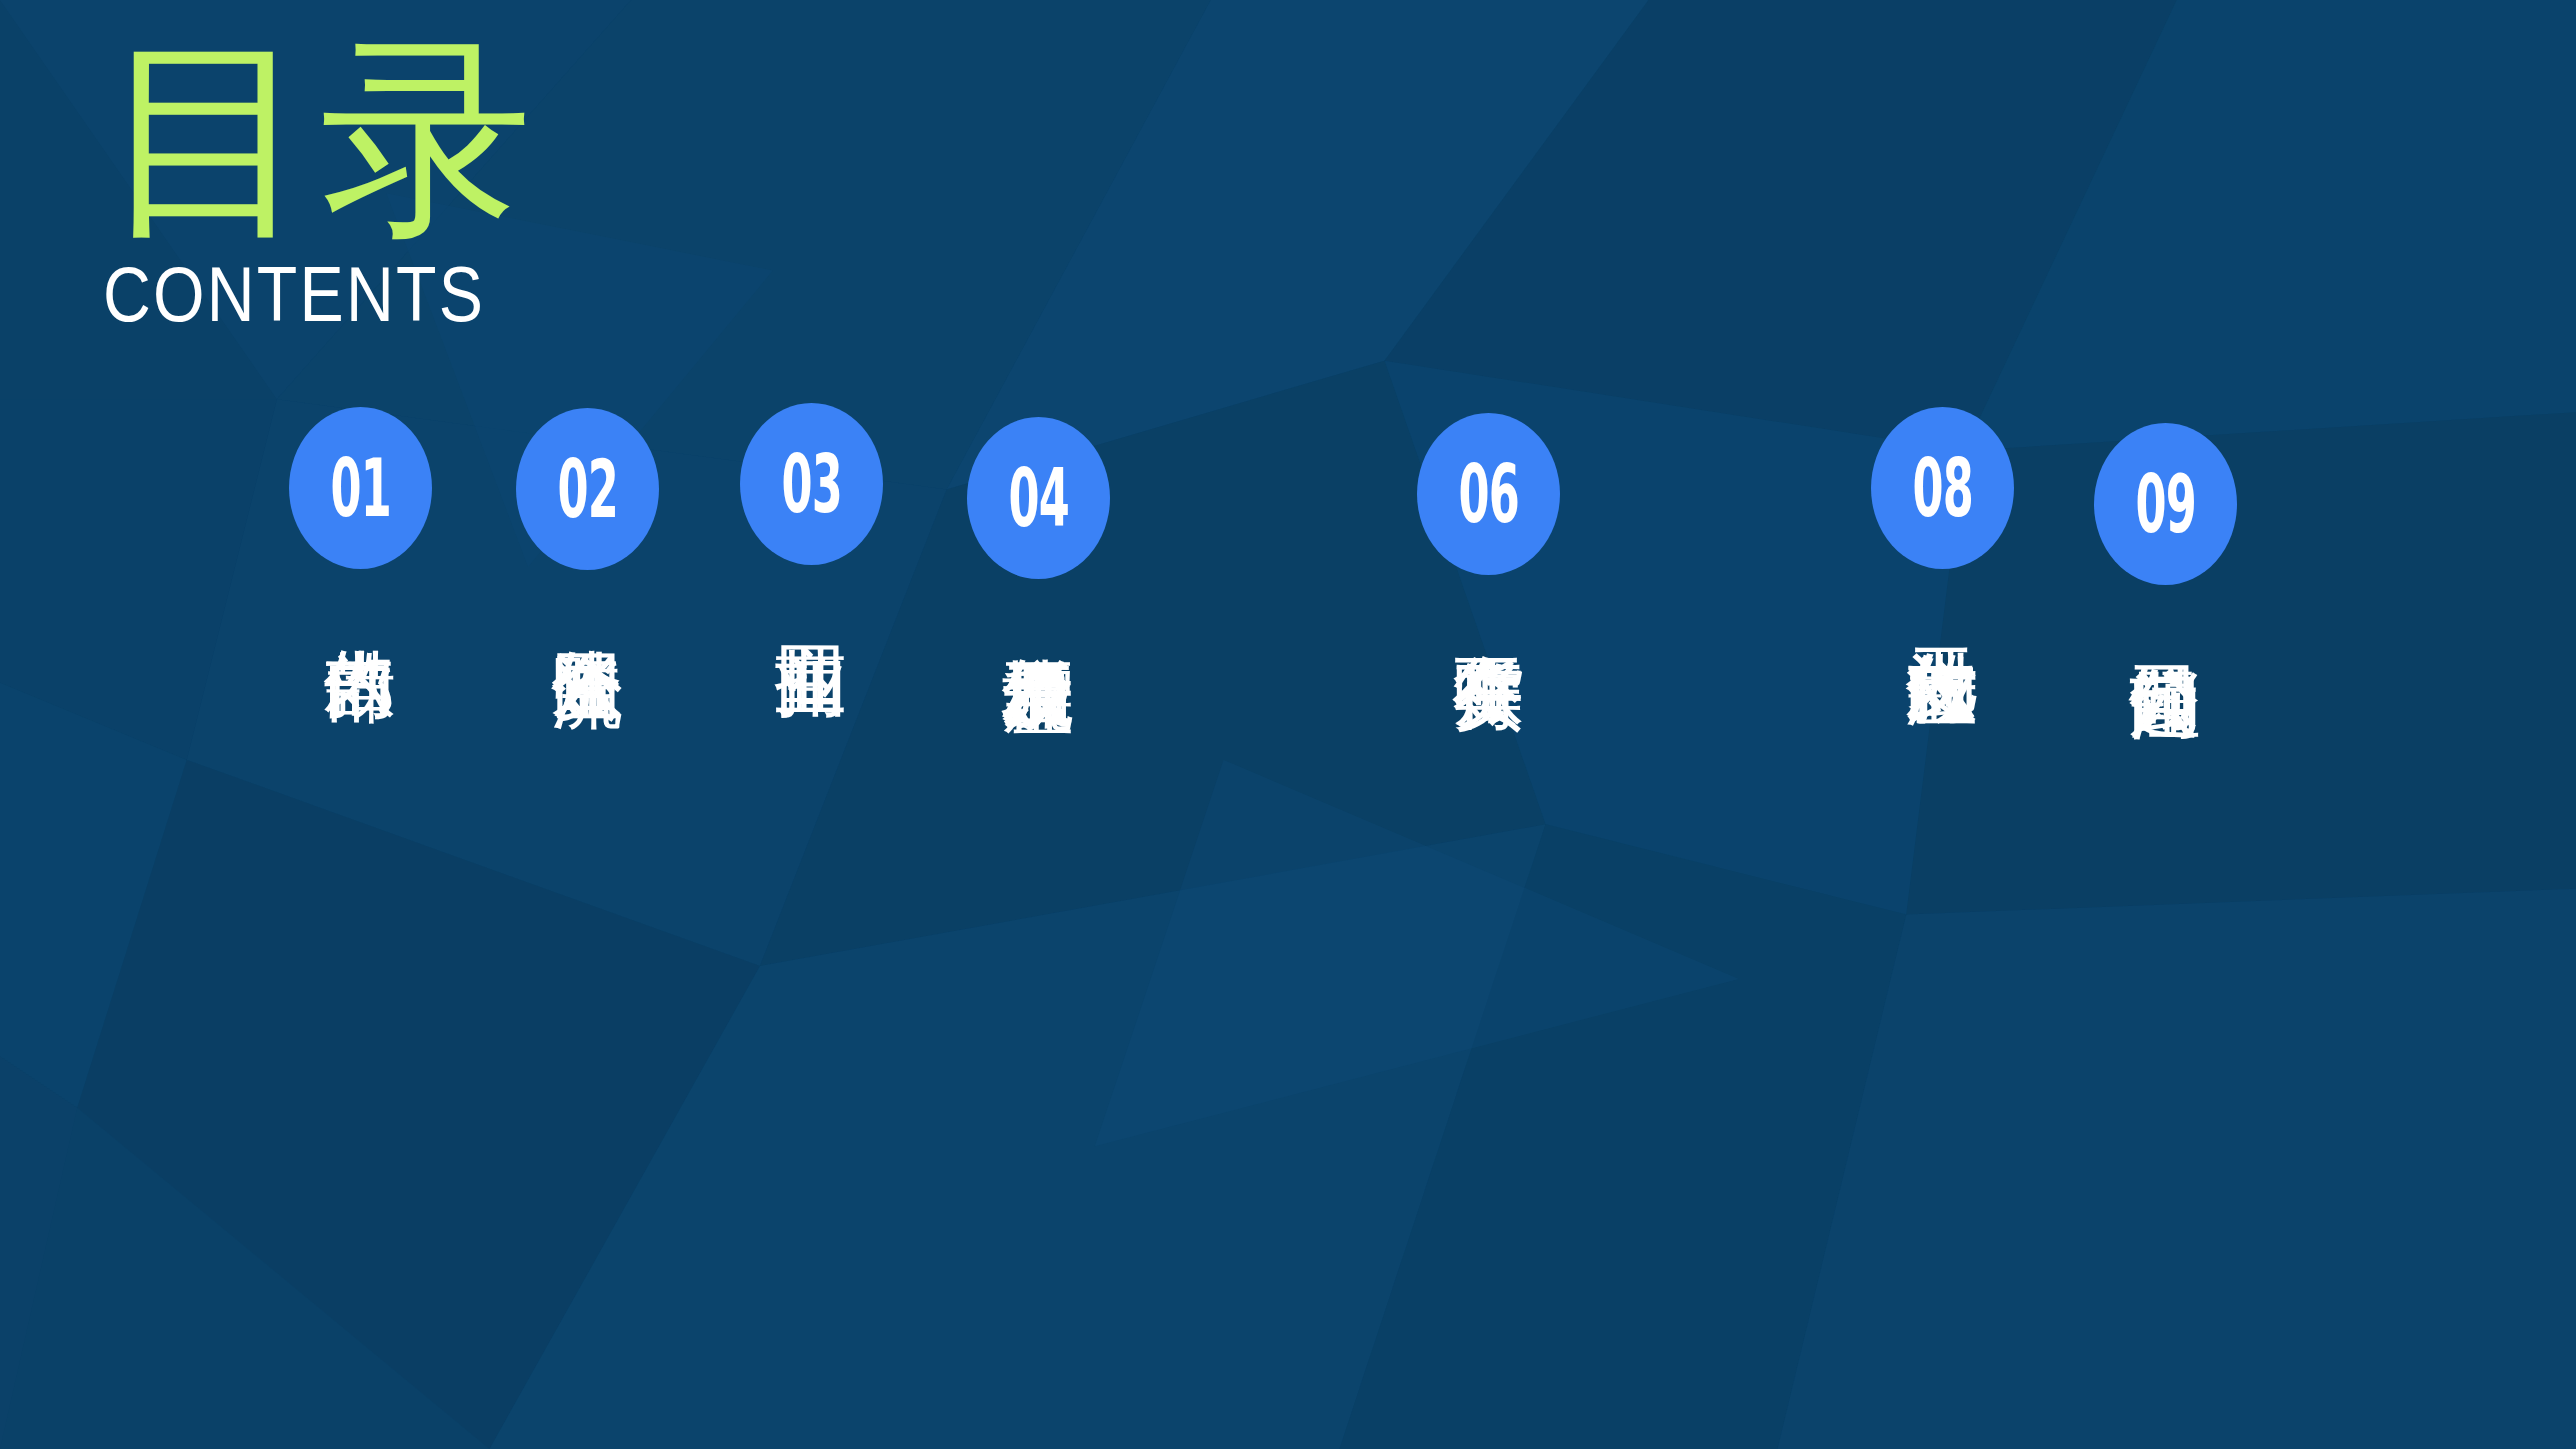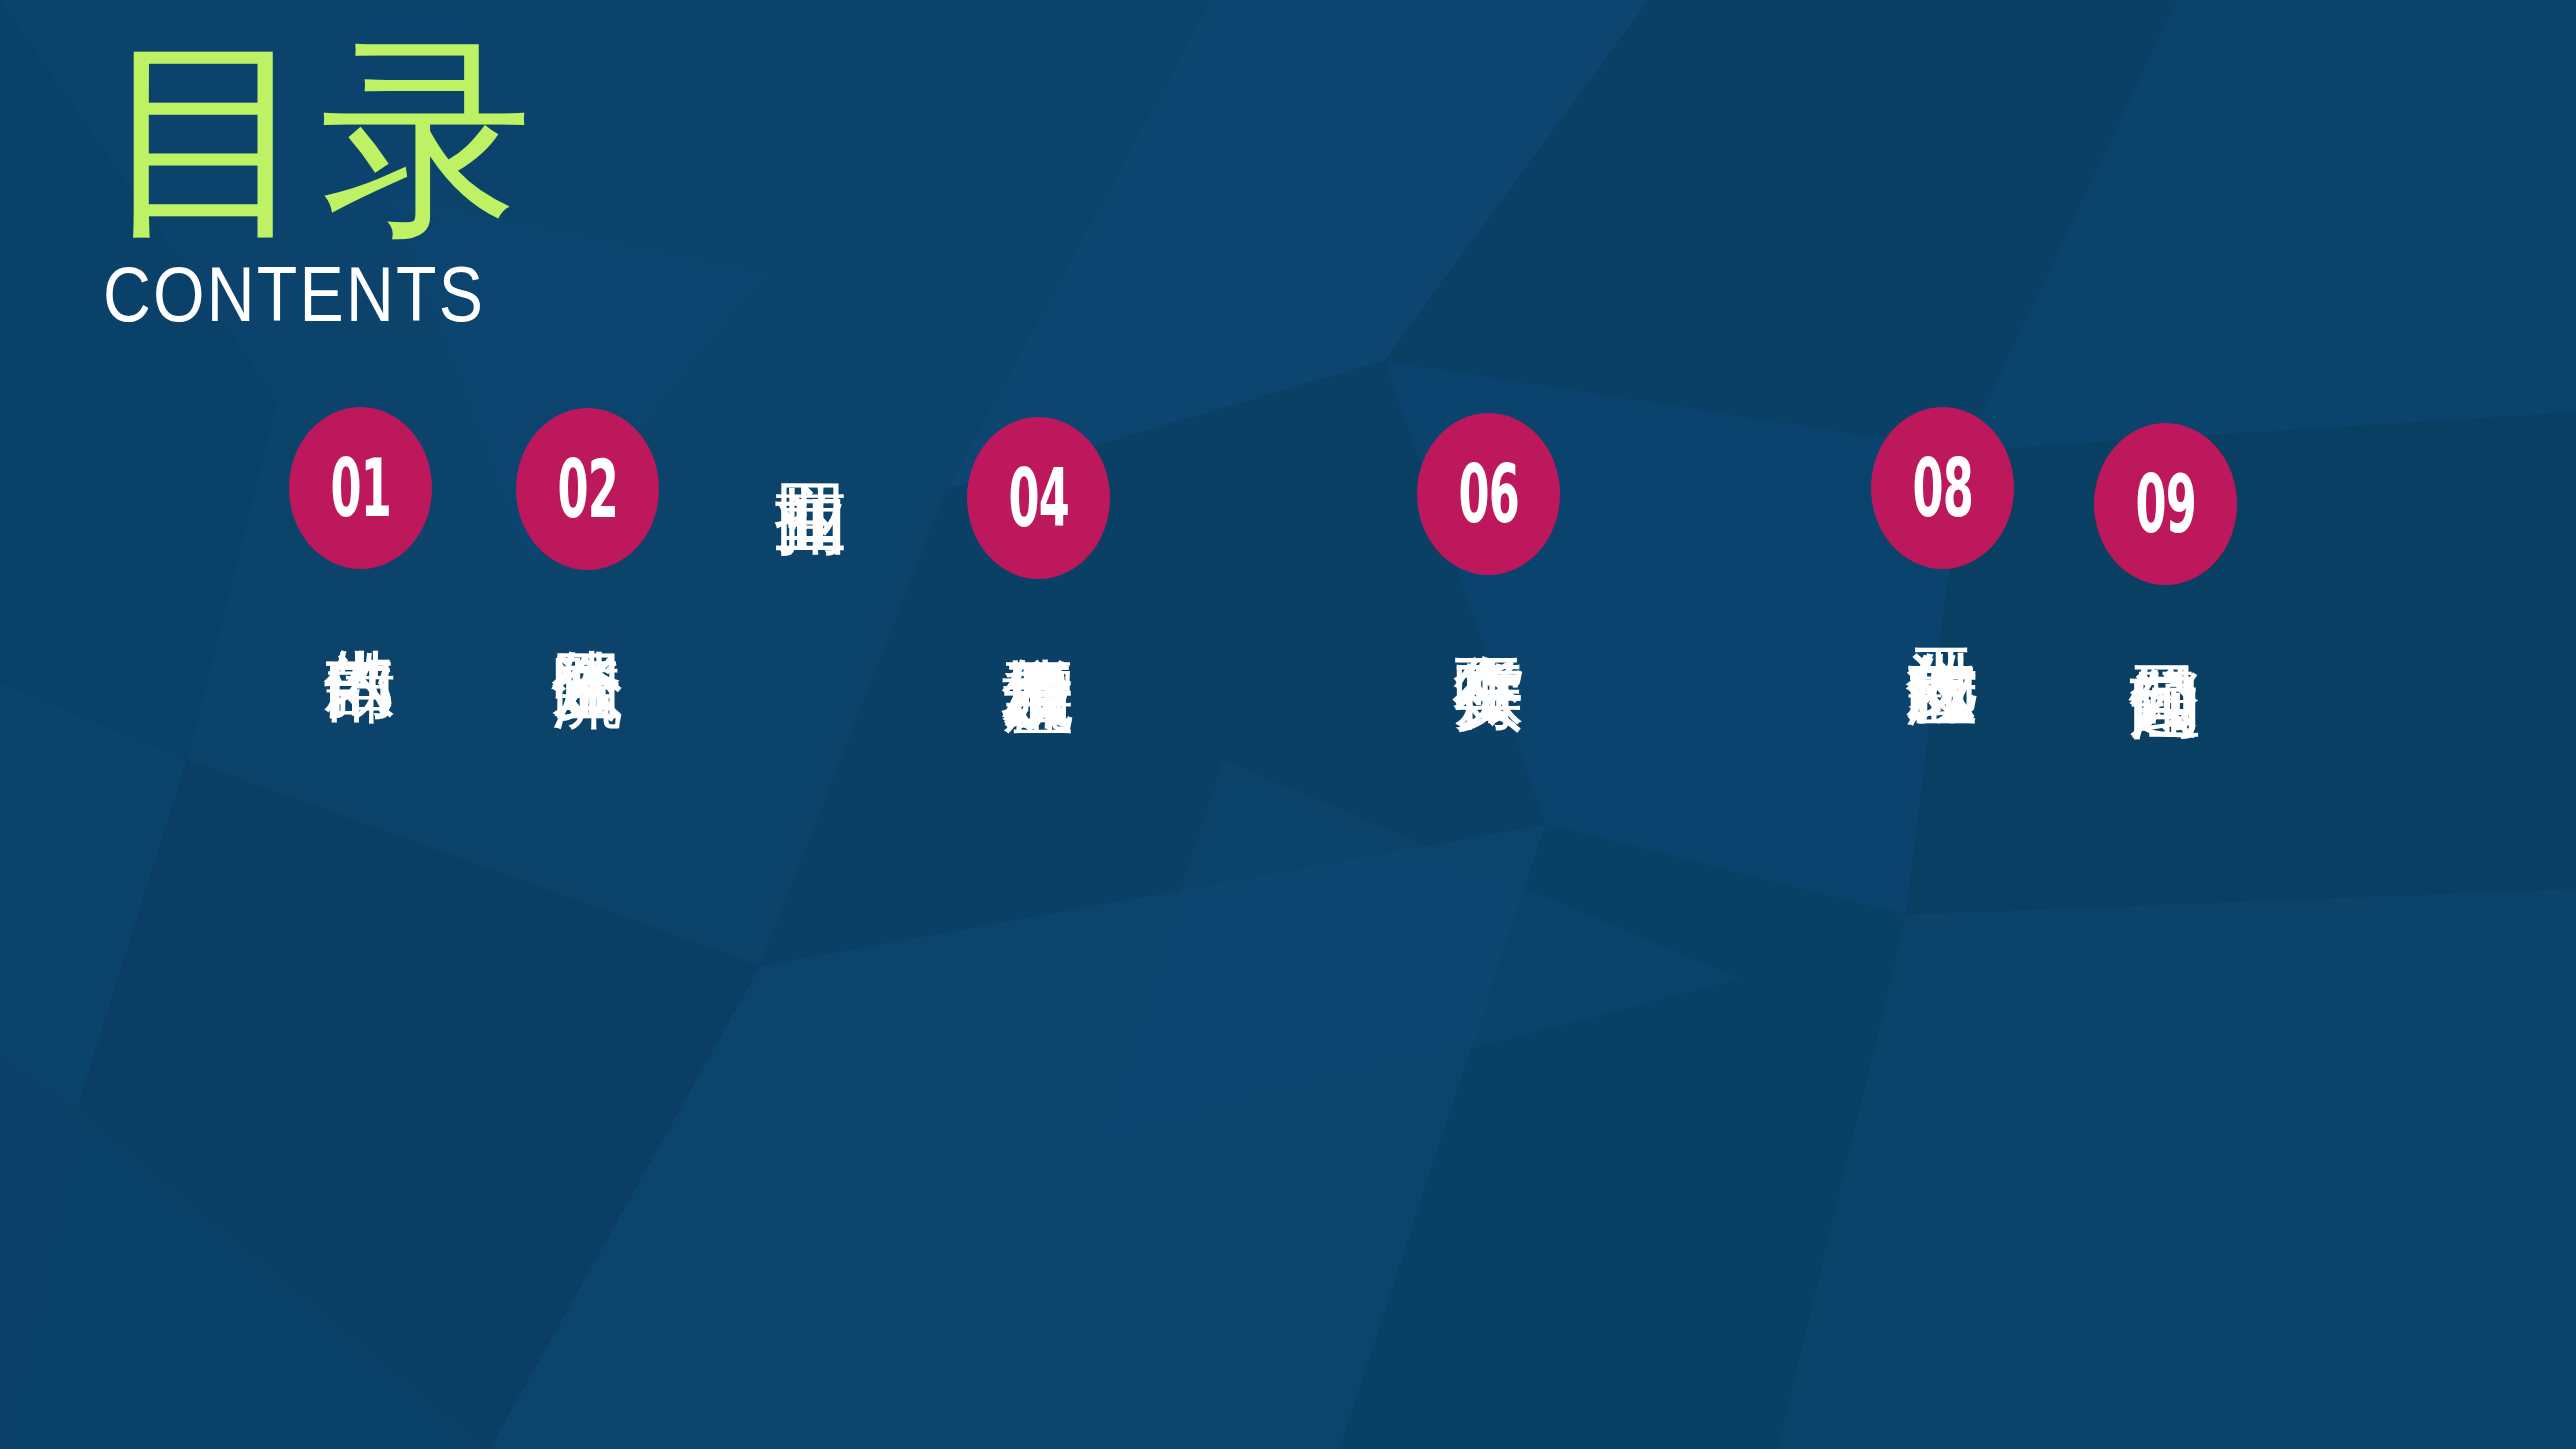--- a/index.html
+++ b/index.html
@@ -69,21 +69,21 @@
     position: absolute;
     width: 193px;
     display: flex;
     flex-direction: column;
     align-items: center;
   }
   .badge {
     width: 143px;
     height: 162px;
     border-radius: 50%;
-    background: #be185d;
+    background: #3b82f6;
     display: flex;
     align-items: center;
     justify-content: center;
     flex: 0 0 auto;
     box-shadow: 0 0 0 0 rgba(0,0,0,0);
   }
   .badge-num {
     font-family: "DejaVu Sans", "Liberation Sans", sans-serif;
     font-size: 72px;
     font-weight: 700;
@@ -150,20 +150,23 @@
     </div>
 
     <div class="item" style="left:491px; top:408px;">
       <div class="badge">
         <span class="badge-num">02</span>
       </div>
       <div class="item-label">账外资金回流</div>
     </div>
 
     <div class="item" style="left:715px; top:403px;">
+      <div class="badge">
+        <span class="badge-num">03</span>
+      </div>
       <div class="item-label">商业回扣</div>
     </div>
 
     <div class="item" style="left:942px; top:417px;">
       <div class="badge">
         <span class="badge-num">04</span>
       </div>
       <div class="item-label">增值税发票虚开</div>
     </div>
 

